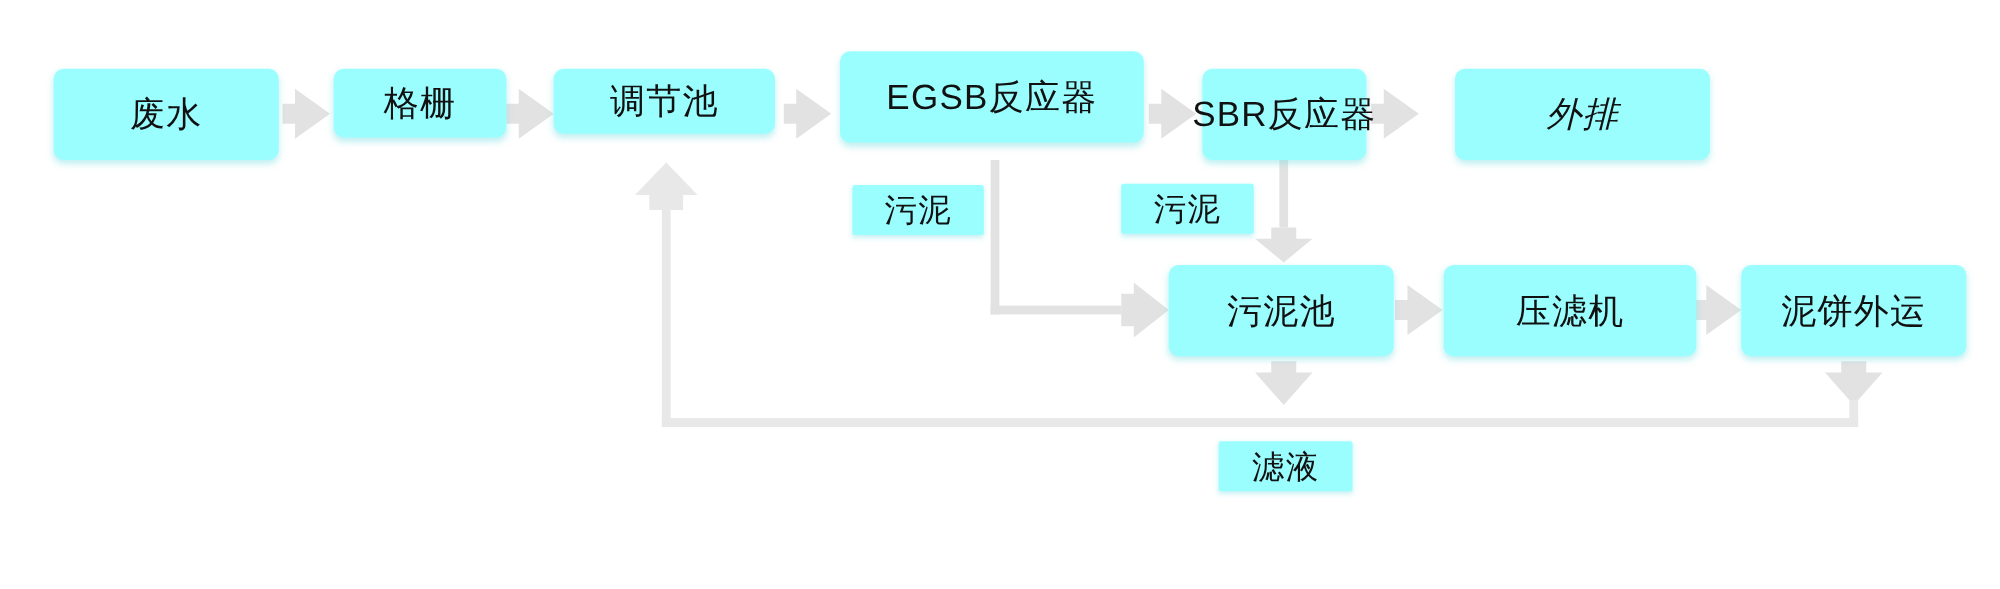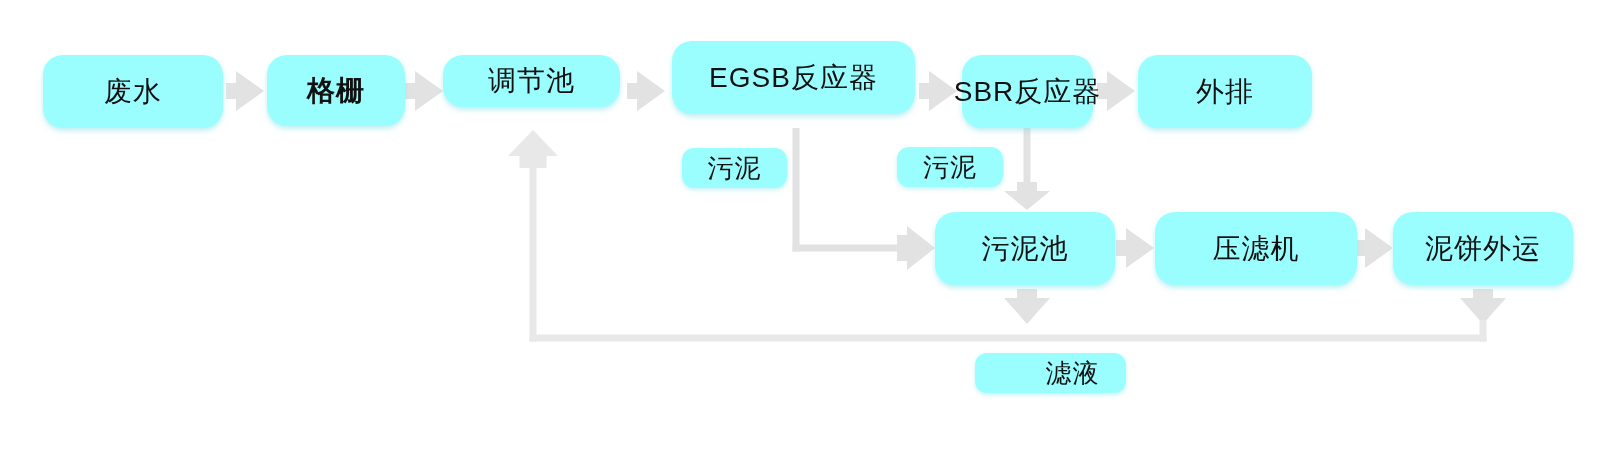--- a/index.html
+++ b/index.html
@@ -7,33 +7,33 @@
     position:relative;
     width:1600px;height:471px;
     background:var(--bg,#ffffff);
     font-family:"Liberation Sans", sans-serif;
     overflow:hidden;
   }
   .wires{position:absolute;left:0;top:0;z-index:0;}
   .node{
     position:absolute;
     background:var(--node-fill,#9afeff);
-    border-radius:20px;
+    border-radius:8px;
     box-shadow:0 3px 5px rgba(130,225,230,.5);
     display:flex;align-items:center;justify-content:center;
     color:var(--text,#111);
     font-size:28px;
     letter-spacing:1px;
     z-index:1;
     white-space:nowrap;
   }
   .tag{
     position:absolute;
     background:var(--node-fill,#9afeff);
-    border-radius:12px;
+    border-radius:2px;
     box-shadow:0 2px 4px rgba(130,225,230,.45);
     display:flex;align-items:center;justify-content:center;
     color:var(--text,#111);
     font-size:26px;
     letter-spacing:1px;
     z-index:1;
     white-space:nowrap;
     text-align:center;
   }
   .arrow{fill:var(--arrow,#e2e2e2);}
@@ -65,28 +65,28 @@
     <polygon class="arrow" points="1017,289 1037,289 1037,298 1050,298 1027,324 1004,298 1017,298"></polygon>
     <polygon class="arrow" points="1473,289 1493,289 1493,298 1506,298 1483,324 1460,298 1473,298"></polygon>
     <rect class="ret" x="1479.5" y="320" width="7" height="21.5"></rect>
 
     <rect class="ret" x="529.5" y="334.5" width="957" height="7"></rect>
     <rect class="ret" x="529.5" y="166" width="7" height="175.5"></rect>
     <polygon class="ret" points="533,130 558,156 546.5,156 546.5,168 519.5,168 519.5,156 508,156"></polygon>
   </svg>
 
   <div class="node" style="left:43px;top:55px;width:180px;height:73px;">废水</div>
-  <div class="node" style="left:267px;top:55px;width:138px;height:71px;font-weight:bold;">格栅</div>
+  <div class="node" style="left:267px;top:55px;width:138px;height:55px;">格栅</div>
   <div class="node" style="left:443px;top:55px;width:177px;height:52px;">调节池</div>
   <div class="node" style="left:672px;top:41px;width:243px;height:73px;">EGSB反应器</div>
   <div class="node" style="left:962px;top:55px;width:131px;height:73px;">SBR反应器</div>
-  <div class="node" style="left:1138px;top:55px;width:174px;height:73px;">外排</div>
+  <div class="node" style="left:1164px;top:55px;width:204px;height:73px;font-style:italic;">外排</div>
 
   <div class="tag" style="left:682px;top:148px;width:105px;height:40px;">污泥</div>
   <div class="tag" style="left:897px;top:147px;width:106px;height:40px;">污泥</div>
 
   <div class="node" style="left:1155px;top:212px;width:202px;height:73px;">压滤机</div>
   <div class="node" style="left:935px;top:212px;width:180px;height:73px;">污泥池</div>
   <div class="node" style="left:1393px;top:212px;width:180px;height:73px;text-align:right;">泥饼外运</div>
 
-  <div class="tag" style="left:975px;top:353px;width:107px;height:40px;padding-left:44px;">滤液</div>
+  <div class="tag" style="left:975px;top:353px;width:107px;height:40px;">滤液</div>
 
 </div>
 
 </body></html>

